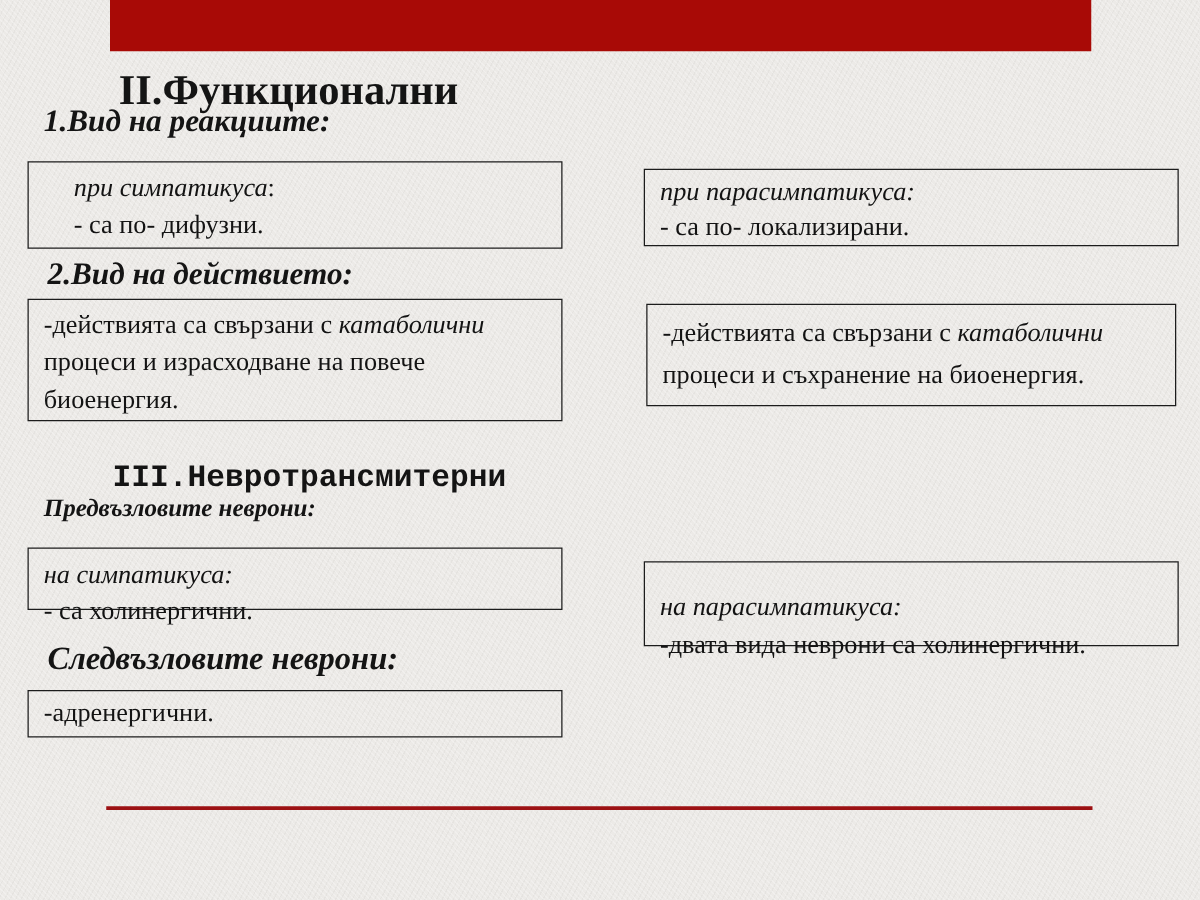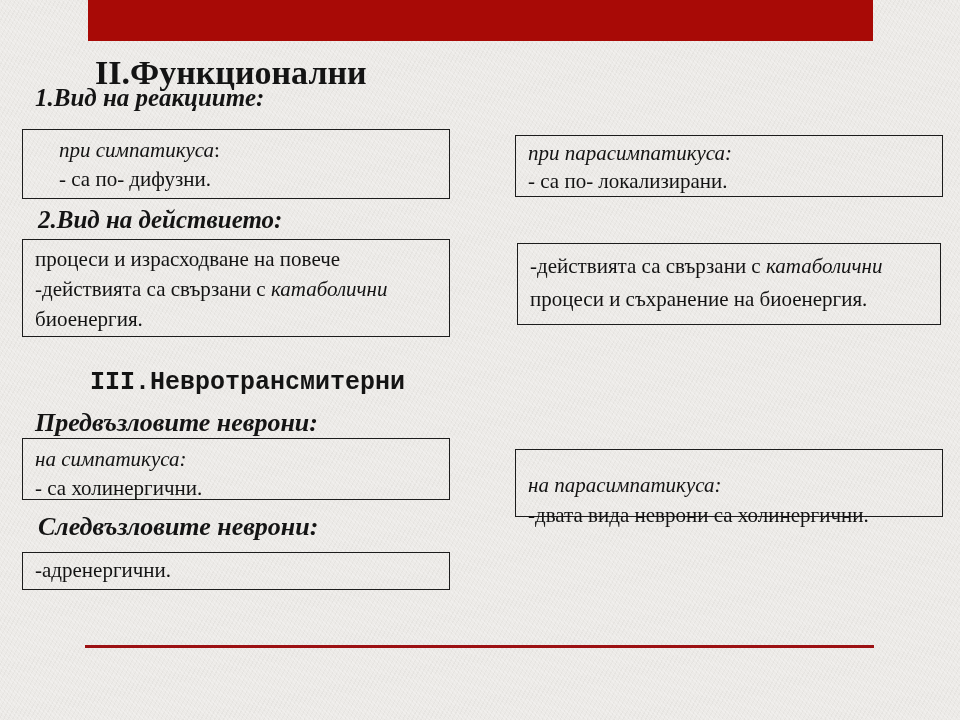--- a/index.html
+++ b/index.html
@@ -13,37 +13,37 @@
     color:#131313;
   }
   .topbar{position:absolute;left:88px;top:0;width:785px;height:41px;background:#a80a06;}
   .divider{position:absolute;left:85px;top:645px;width:789px;height:3px;background:#9c1113;}
   .heading{position:absolute;font-weight:bold;white-space:nowrap;color:#141414;}
   .hi{font-style:italic;}
   .heading-functional{left:95px;top:54px;font-size:34px;}
   .heading-reaction{left:35px;top:84px;font-size:25px;}
   .heading-action{left:38px;top:206px;font-size:25px;}
   .heading-neuro{left:90px;top:368px;font-size:25px;font-family:Liberation Mono, monospace;}
-  .heading-pregang{left:35px;top:408px;font-size:26px;font-family:Liberation Serif, serif;}
+  .heading-pregang{left:35px;top:396px;font-size:20px;font-family:Liberation Serif, serif;}
   .heading-postgang{left:38px;top:512px;font-size:26px;}
   .textbox{
     position:absolute;box-sizing:border-box;
     border:1.5px solid #1c1c1c;
     font-size:21px;padding:5px 12px;
   }
   .textbox .line{line-height:29px;white-space:nowrap;}
   .textbox .it{font-style:italic;}
   .box-symp-reactions{left:22px;top:129px;width:428px;height:70px;padding-top:6px;padding-left:36px;}
   .box-para-reactions{left:515px;top:135px;width:428px;height:62px;padding-top:3px;}
   .box-para-reactions .line{line-height:28px;}
   .box-symp-action{left:22px;top:239px;width:428px;height:98px;padding-top:4px;}
   .box-symp-action .line{line-height:30px;}
   .box-para-action{left:517px;top:243px;width:424px;height:82px;padding-top:6px;}
   .box-para-action .line{line-height:33px;}
-  .box-symp-pregang{left:22px;top:438px;width:428px;height:62px;padding-top:6px;}
+  .box-symp-pregang{left:22px;top:438px;width:428px;height:50px;padding-top:6px;}
   .box-para-neurons{left:515px;top:449px;width:428px;height:68px;padding-top:20px;}
   .box-para-neurons .line{line-height:30px;}
   .box-postgang{left:22px;top:552px;width:428px;height:38px;padding-top:3px;}
   .box-postgang .line{line-height:28px;}
 </style>
 </head>
 <body>
 
 <div class="slide">
 
@@ -59,22 +59,22 @@
     </div>
 
   <div class="textbox box-para-reactions">
       <div class="line"><span class="it">при парасимпатикуса:</span></div>
       <div class="line"><span>- са по- локализирани.</span></div>
     </div>
 
   <div class="heading hi heading-action">2.Вид на действието:</div>
 
   <div class="textbox box-symp-action">
+      <div class="line"><span>-действията са свързани с </span><span class="it">катаболични</span></div>
       <div class="line"><span>процеси и израсходване на повече</span></div>
-      <div class="line"><span>-действията са свързани с </span><span class="it">катаболични</span></div>
       <div class="line"><span>биоенергия.</span></div>
     </div>
 
   <div class="textbox box-para-action">
       <div class="line"><span>-действията са свързани с </span><span class="it">катаболични</span></div>
       <div class="line"><span>процеси и съхранение на биоенергия.</span></div>
     </div>
 
   <div class="heading heading-neuro">III.Невротрансмитерни</div>
 

